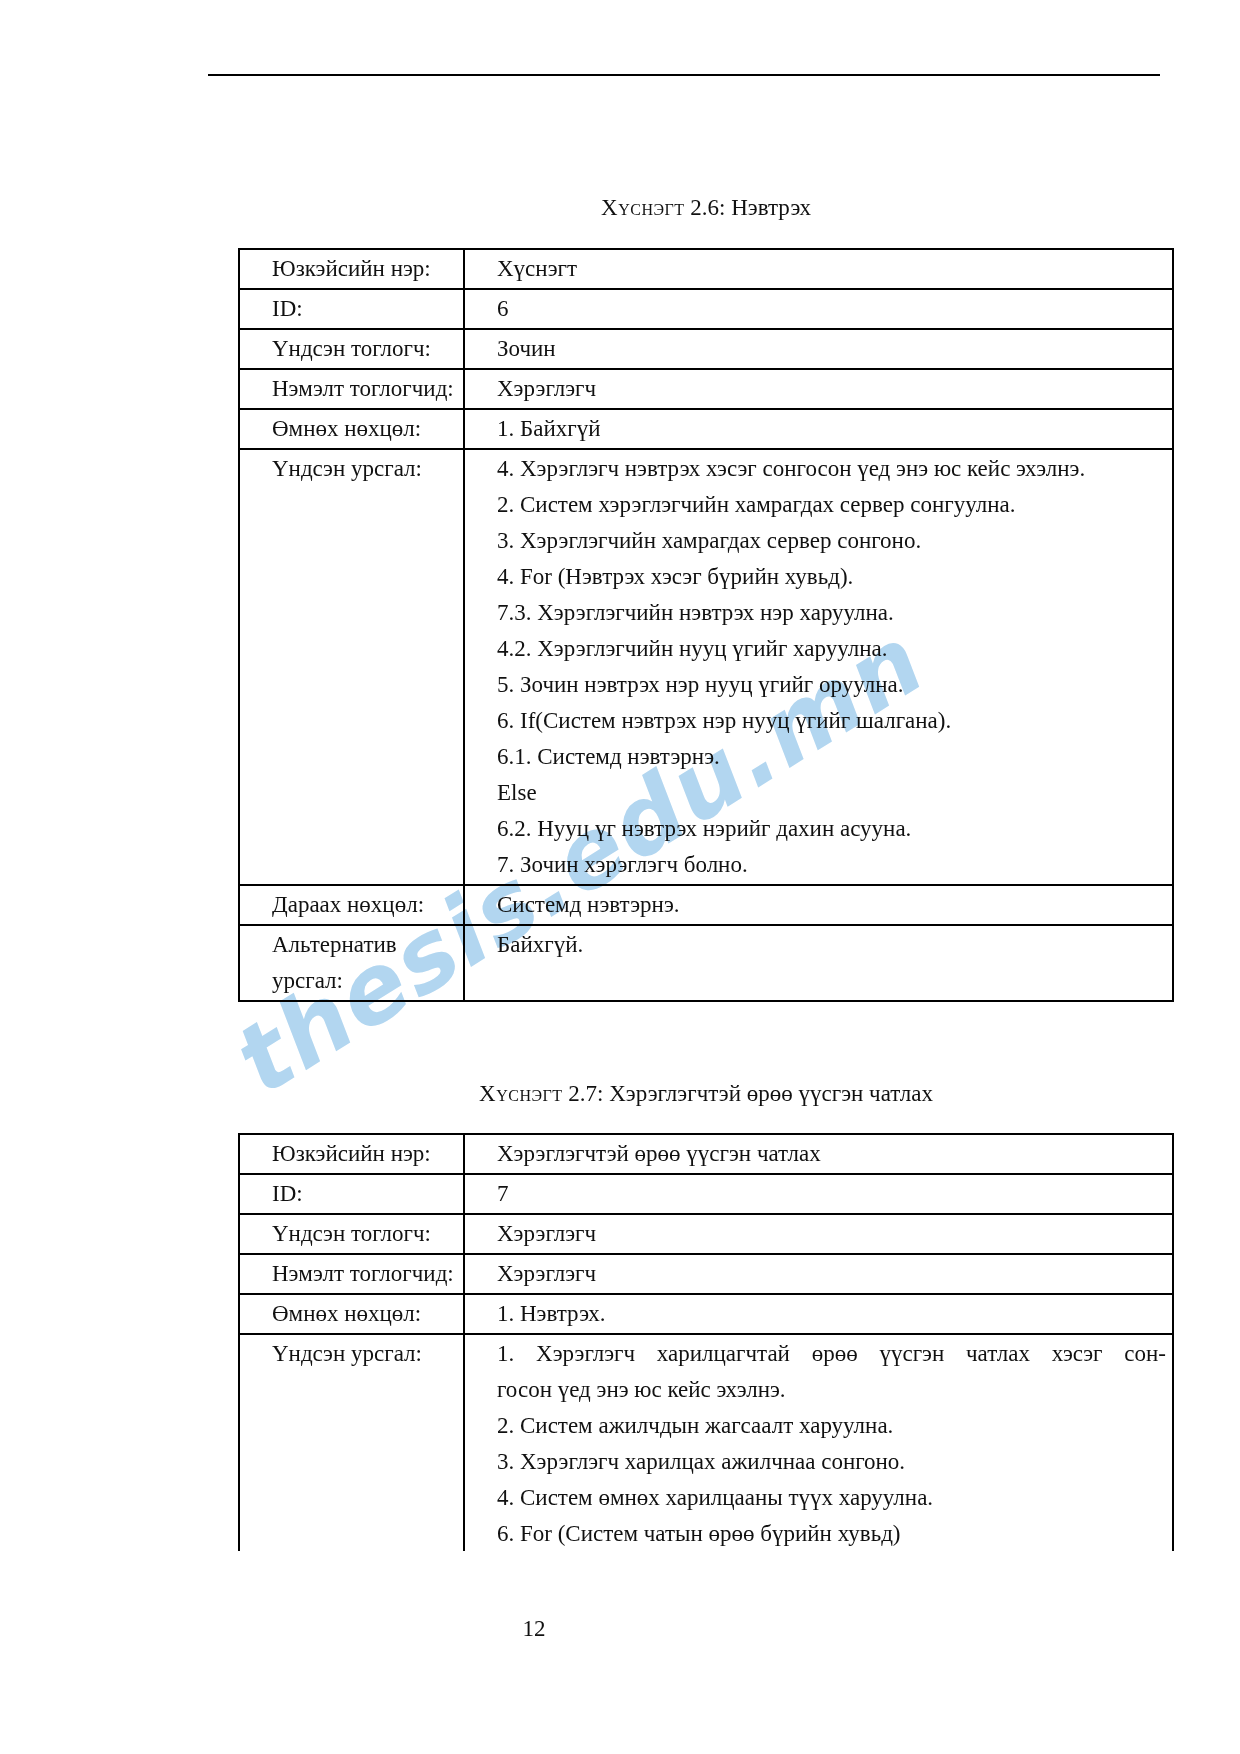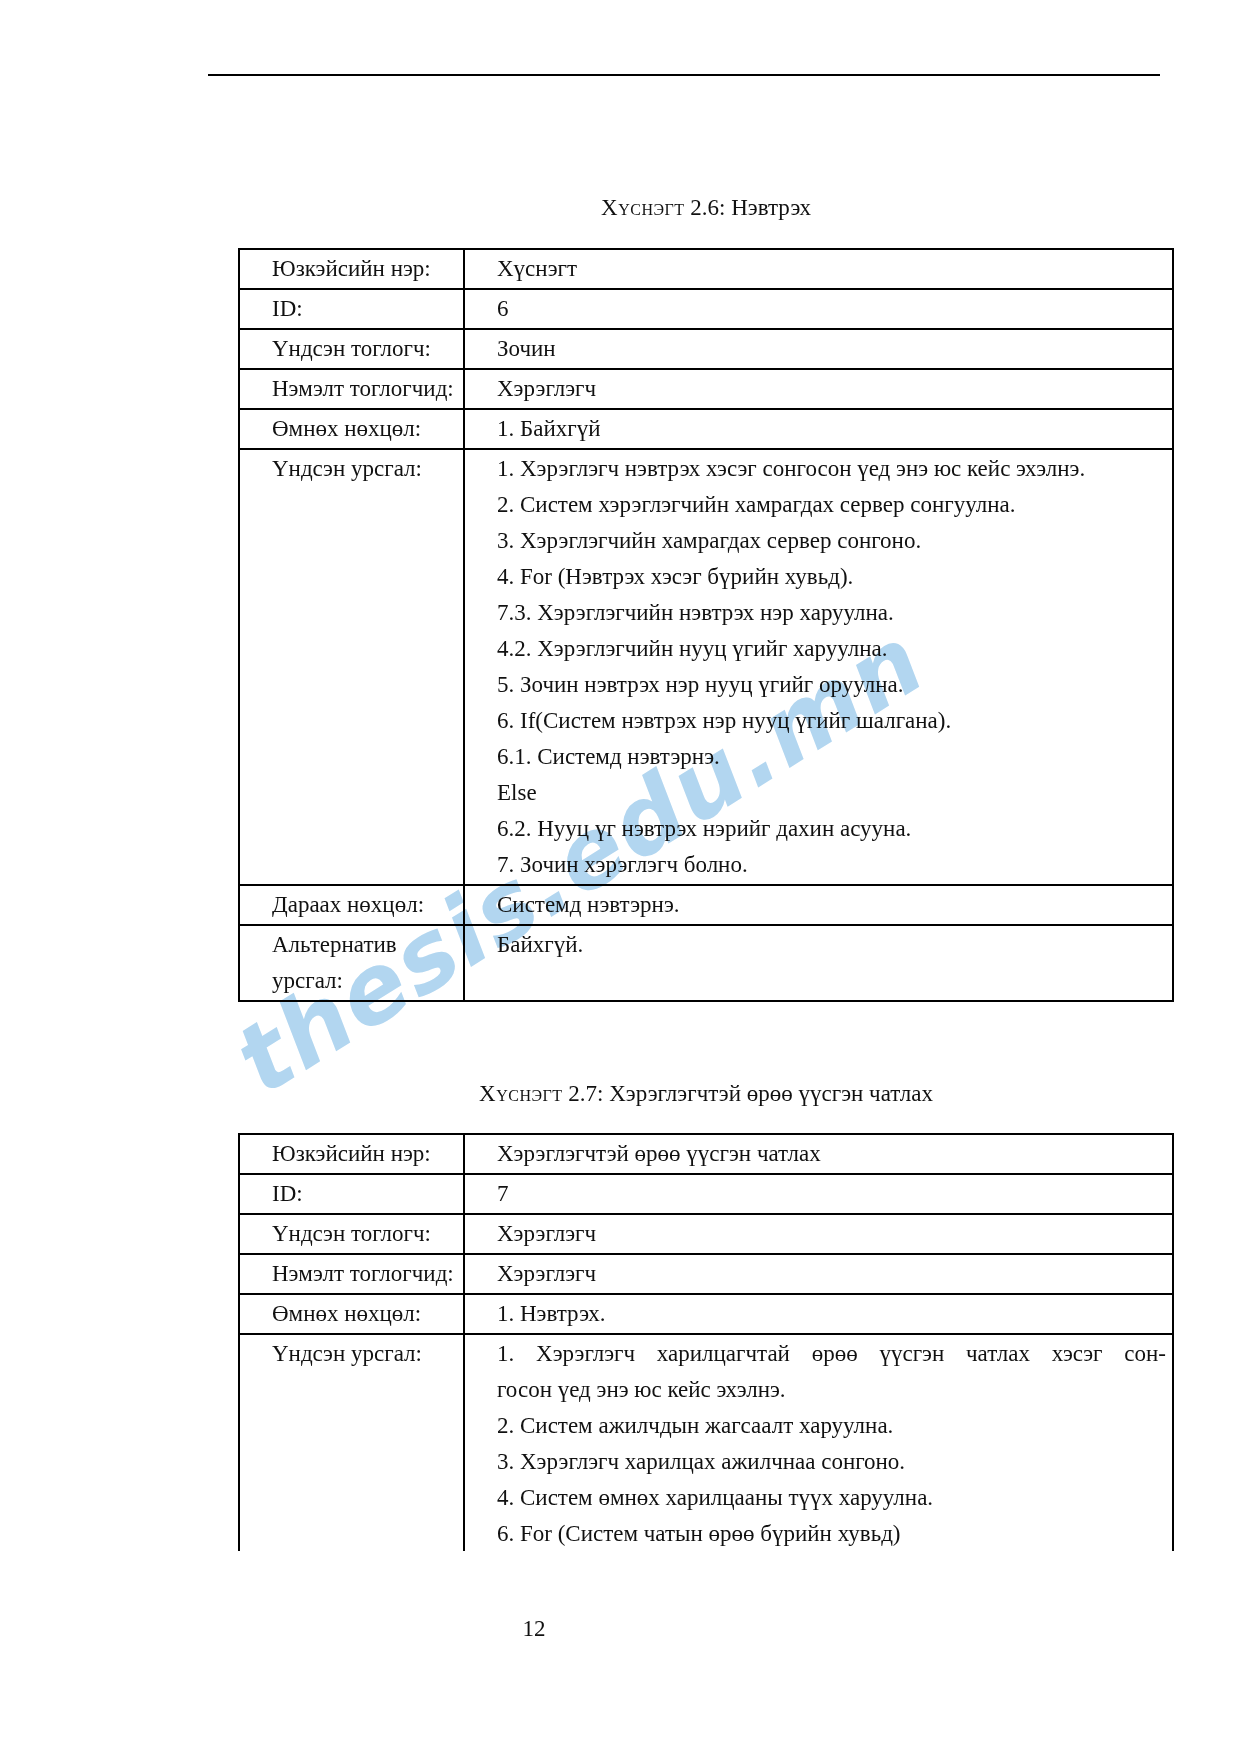--- a/index.html
+++ b/index.html
@@ -165,21 +165,21 @@
             </td>
             <td class="cell-value">
               <div class="flow-line">1. Байхгүй</div>
             </td>
           </tr>
           <tr>
             <td class="cell-label">
               <div class="flow-label">Үндсэн урсгал:</div>
             </td>
             <td class="cell-value">
-              <div class="flow-line">1. Хэрэглэгч нэвтрэх хэсэг сонгосон үед энэ юс кейс эхэлнэ.</div>
+              <div class="flow-line">4. Хэрэглэгч нэвтрэх хэсэг сонгосон үед энэ юс кейс эхэлнэ.</div>
               <div class="flow-line">2. Систем хэрэглэгчийн хамрагдах сервер сонгуулна.</div>
               <div class="flow-line">3. Хэрэглэгчийн хамрагдах сервер сонгоно.</div>
               <div class="flow-line">4. For (Нэвтрэх хэсэг бүрийн хувьд).</div>
               <div class="flow-line">7.3. Хэрэглэгчийн нэвтрэх нэр харуулна.</div>
               <div class="flow-line">4.2. Хэрэглэгчийн нууц үгийг харуулна.</div>
               <div class="flow-line">5. Зочин нэвтрэх нэр нууц үгийг оруулна.</div>
               <div class="flow-line">6. If(Систем нэвтрэх нэр нууц үгийг шалгана).</div>
               <div class="flow-line">6.1. Системд нэвтэрнэ.</div>
               <div class="flow-line">Else</div>
               <div class="flow-line">6.2. Нууц үг нэвтрэх нэрийг дахин асууна.</div>

